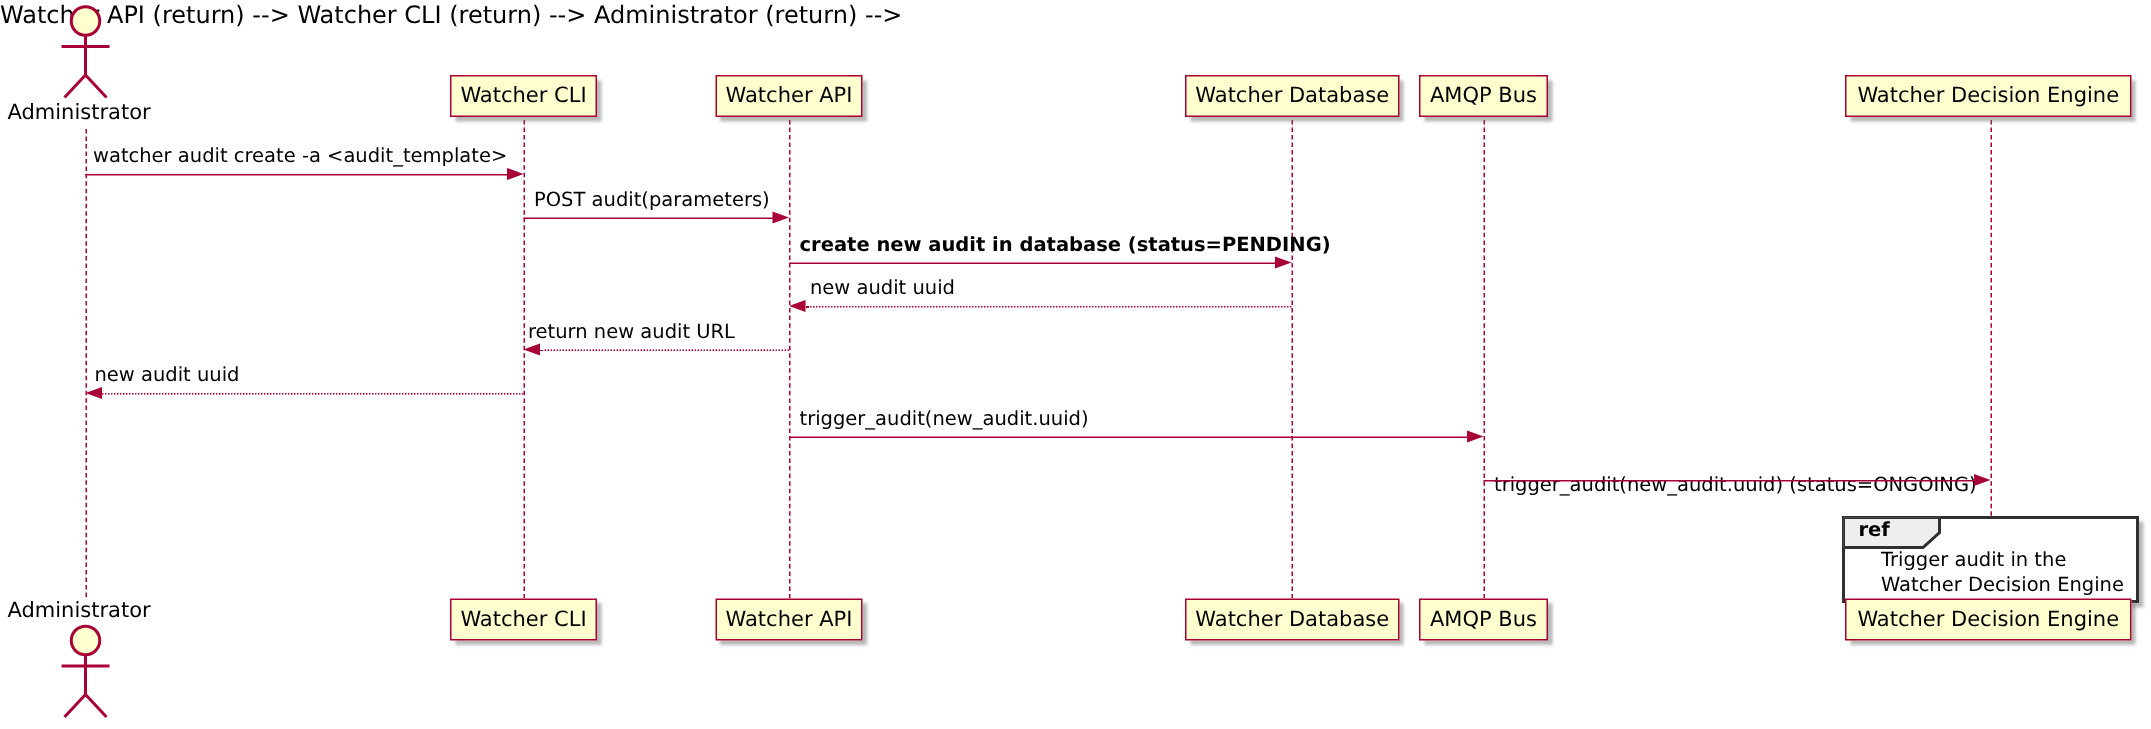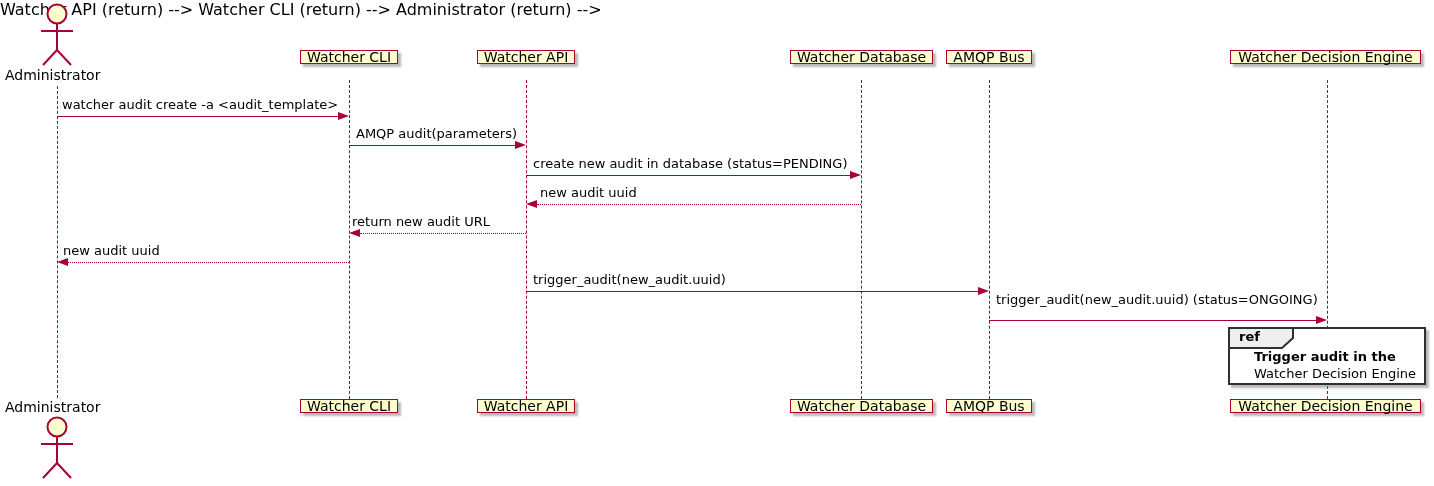--- a/index.html
+++ b/index.html
@@ -3,21 +3,21 @@
 <meta charset="utf-8">
 <style>
   html,body{margin:0;padding:0;}
   body{
     width:1434px;height:486px;position:relative;background:#ffffff;
     font-family:"DejaVu Sans","Liberation Sans",sans-serif;color:#000;
     overflow:hidden;
   }
   .abs{position:absolute;}
   .pbox{
-    position:absolute;box-sizing:border-box;height:14px;
+    position:absolute;box-sizing:border-box;height:28px;
     display:flex;align-items:center;justify-content:center;
     background:#FEFECE;border:1.6px solid #A80036;
     font-size:14px;white-space:nowrap;
     box-shadow:3px 3px 2px rgba(125,125,125,0.55);
   }
   .lifeline{position:absolute;width:0;border-left:1px dashed #A80036;}
   .mline{position:absolute;height:0;border-top:1.2px solid #A80036;}
   .mline.dashed{border-top-style:dotted;}
   .mlabel{position:absolute;font-size:13px;white-space:nowrap;}
   .ah{position:absolute;width:0;height:0;border-top:4px solid transparent;border-bottom:4px solid transparent;}
@@ -63,26 +63,26 @@
 <div class="pbox" style="left:946px;top:50px;width:86px;">AMQP Bus</div>
 <div class="pbox" style="left:1230px;top:50px;width:191px;">Watcher Decision Engine</div>
 
 
 
 <div class="mlabel" style="left:62px;top:97px;text-align:center;">watcher audit create -a &lt;audit_template&gt;</div>
 <div class="mline" style="left:57px;top:116px;width:283px;"></div>
 <div class="ah right" style="left:338px;top:112px;"></div>
 
 
-<div class="mlabel" style="left:356px;top:126px;">AMQP audit(parameters)</div>
+<div class="mlabel" style="left:356px;top:126px;">POST audit(parameters)</div>
 <div class="mline" style="left:349px;top:145px;width:167px;"></div>
 <div class="ah right" style="left:515px;top:141px;"></div>
 
 
-<div class="mlabel" style="left:533px;top:156px;">create new audit in database (status=PENDING)</div>
+<div class="mlabel" style="left:533px;top:156px;font-weight:bold;">create new audit in database (status=PENDING)</div>
 <div class="mline" style="left:526px;top:175px;width:325px;"></div>
 <div class="ah right" style="left:850px;top:171px;"></div>
 
  Watcher API (return) --&gt;
 <div class="mlabel" style="left:540px;top:185px;">new audit uuid</div>
 <div class="mline dashed" style="left:537px;top:204px;width:324px;"></div>
 <div class="ah left" style="left:526px;top:200px;"></div>
 
  Watcher CLI (return) --&gt;
 <div class="mlabel" style="left:352px;top:214px;">return new audit URL</div>
@@ -93,31 +93,31 @@
 <div class="mlabel" style="left:63px;top:243px;">new audit uuid</div>
 <div class="mline dashed" style="left:68px;top:262px;width:281px;"></div>
 <div class="ah left" style="left:57px;top:258px;"></div>
 
 
 <div class="mlabel" style="left:533px;top:272px;">trigger_audit(new_audit.uuid)</div>
 <div class="mline" style="left:526px;top:291px;width:453px;"></div>
 <div class="ah right" style="left:978px;top:287px;"></div>
 
 
-<div class="mlabel" style="left:996px;top:292px;">trigger_audit(new_audit.uuid) (status=ONGOING)</div>
+<div class="mlabel" style="left:996px;top:316px;">trigger_audit(new_audit.uuid) (status=ONGOING)</div>
 <div class="mline" style="left:989px;top:320px;width:328px;"></div>
 <div class="ah right" style="left:1316px;top:316px;"></div>
 
 
-<div class="refbox" style="left:1228px;top:327px;width:198px;height:58px;">
+<div class="refbox" style="left:1228px;top:344px;width:198px;height:58px;">
   <svg style="position:absolute;left:-1px;top:-1px;" width="68" height="21" viewBox="0 0 68 21">
     <path d="M0,0 H64 V10 L53,20 H0 Z" fill="#EEEEEE" stroke="#303030" stroke-width="2"></path>
   </svg>
   <div class="ref-keyword">ref</div>
-  <div class="ref-line" style="top:20px;font-weight:bold;">Trigger audit in the</div>
+  <div class="ref-line" style="top:20px;">Trigger audit in the</div>
   <div class="ref-line" style="top:37px;">Watcher Decision Engine</div>
 </div>
 
 
 <div class="pbox" style="left:300px;top:399px;width:98px;">Watcher CLI</div>
 <div class="pbox" style="left:477px;top:399px;width:98px;">Watcher API</div>
 <div class="pbox" style="left:790px;top:399px;width:143px;">Watcher Database</div>
 <div class="pbox" style="left:946px;top:399px;width:86px;">AMQP Bus</div>
 <div class="pbox" style="left:1230px;top:399px;width:191px;">Watcher Decision Engine</div>
 

